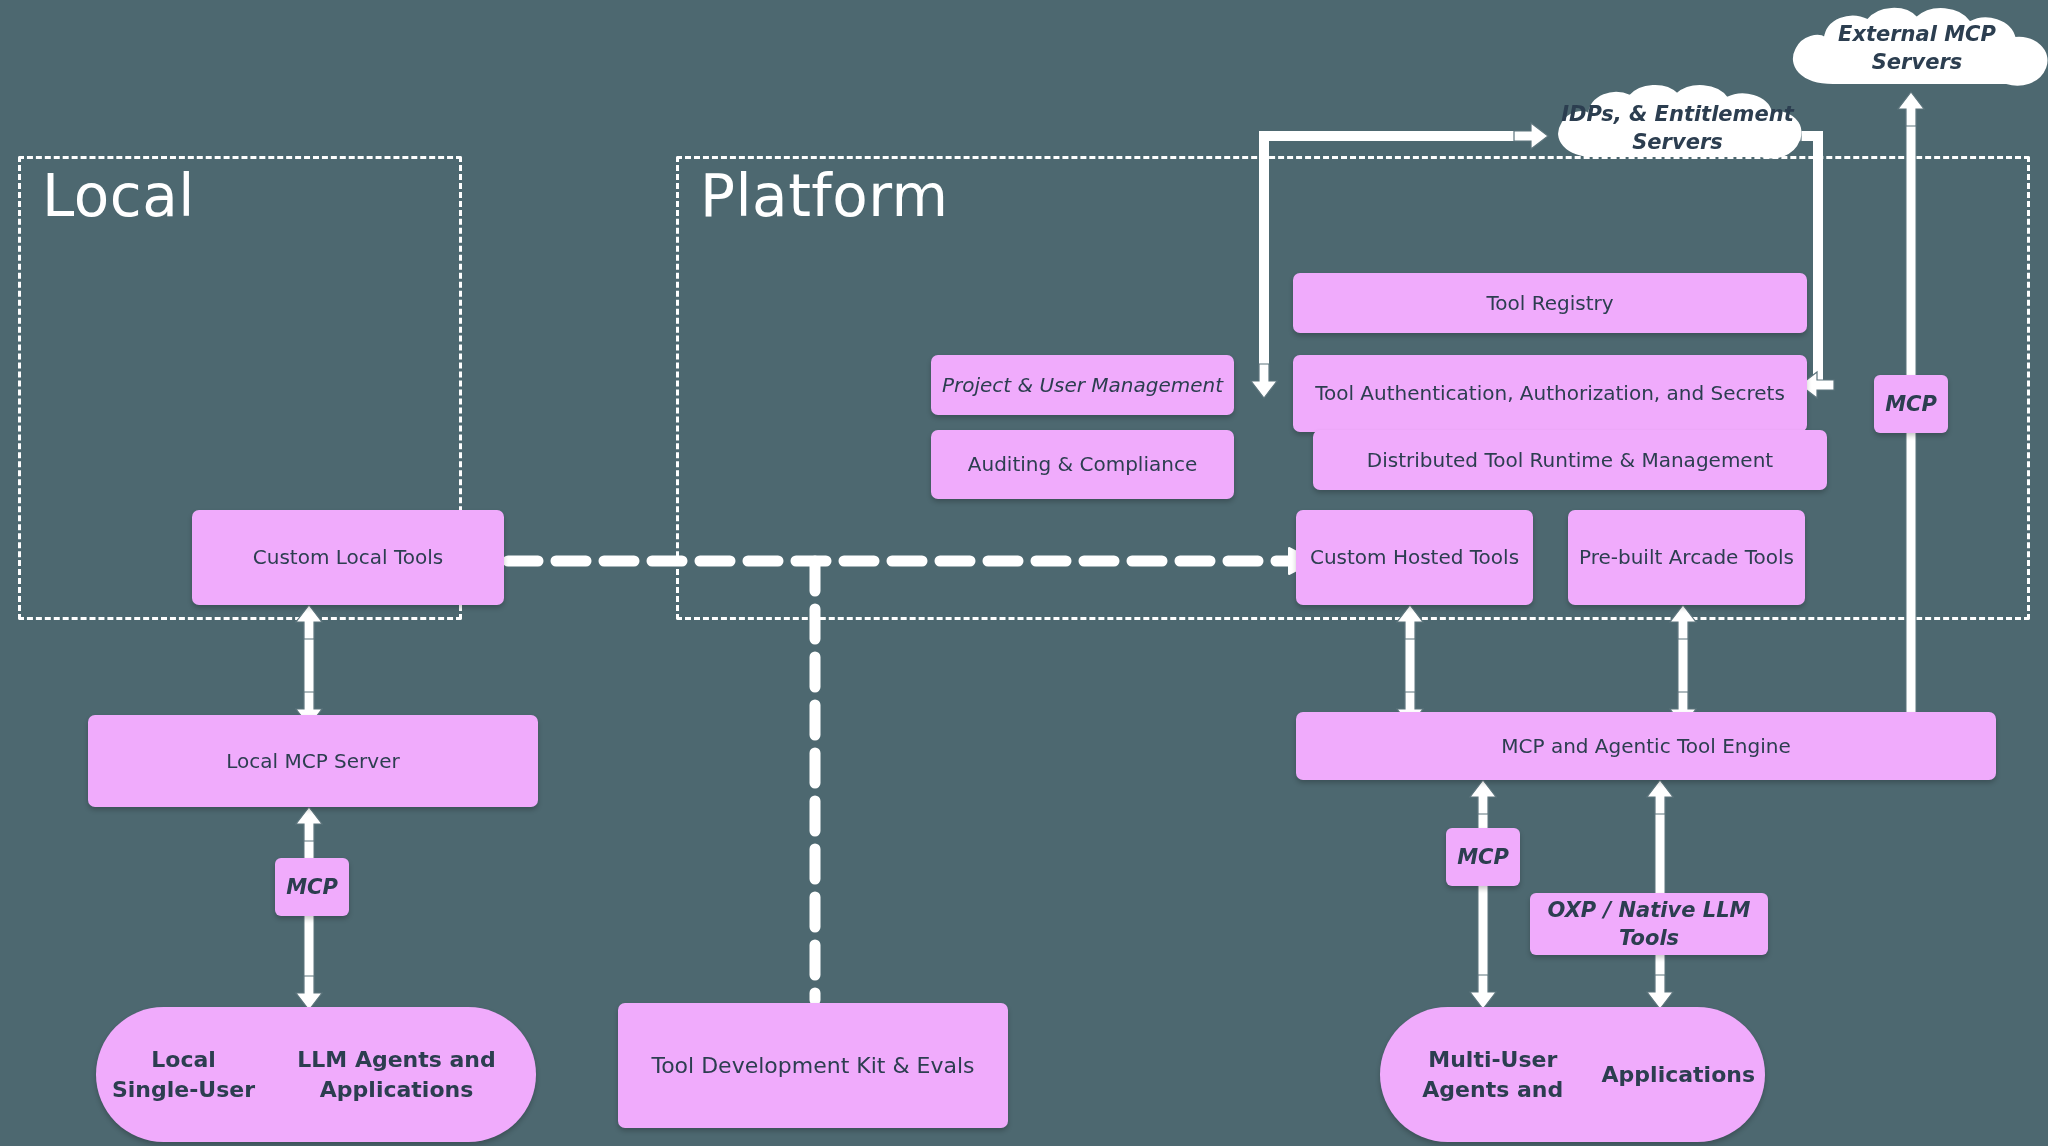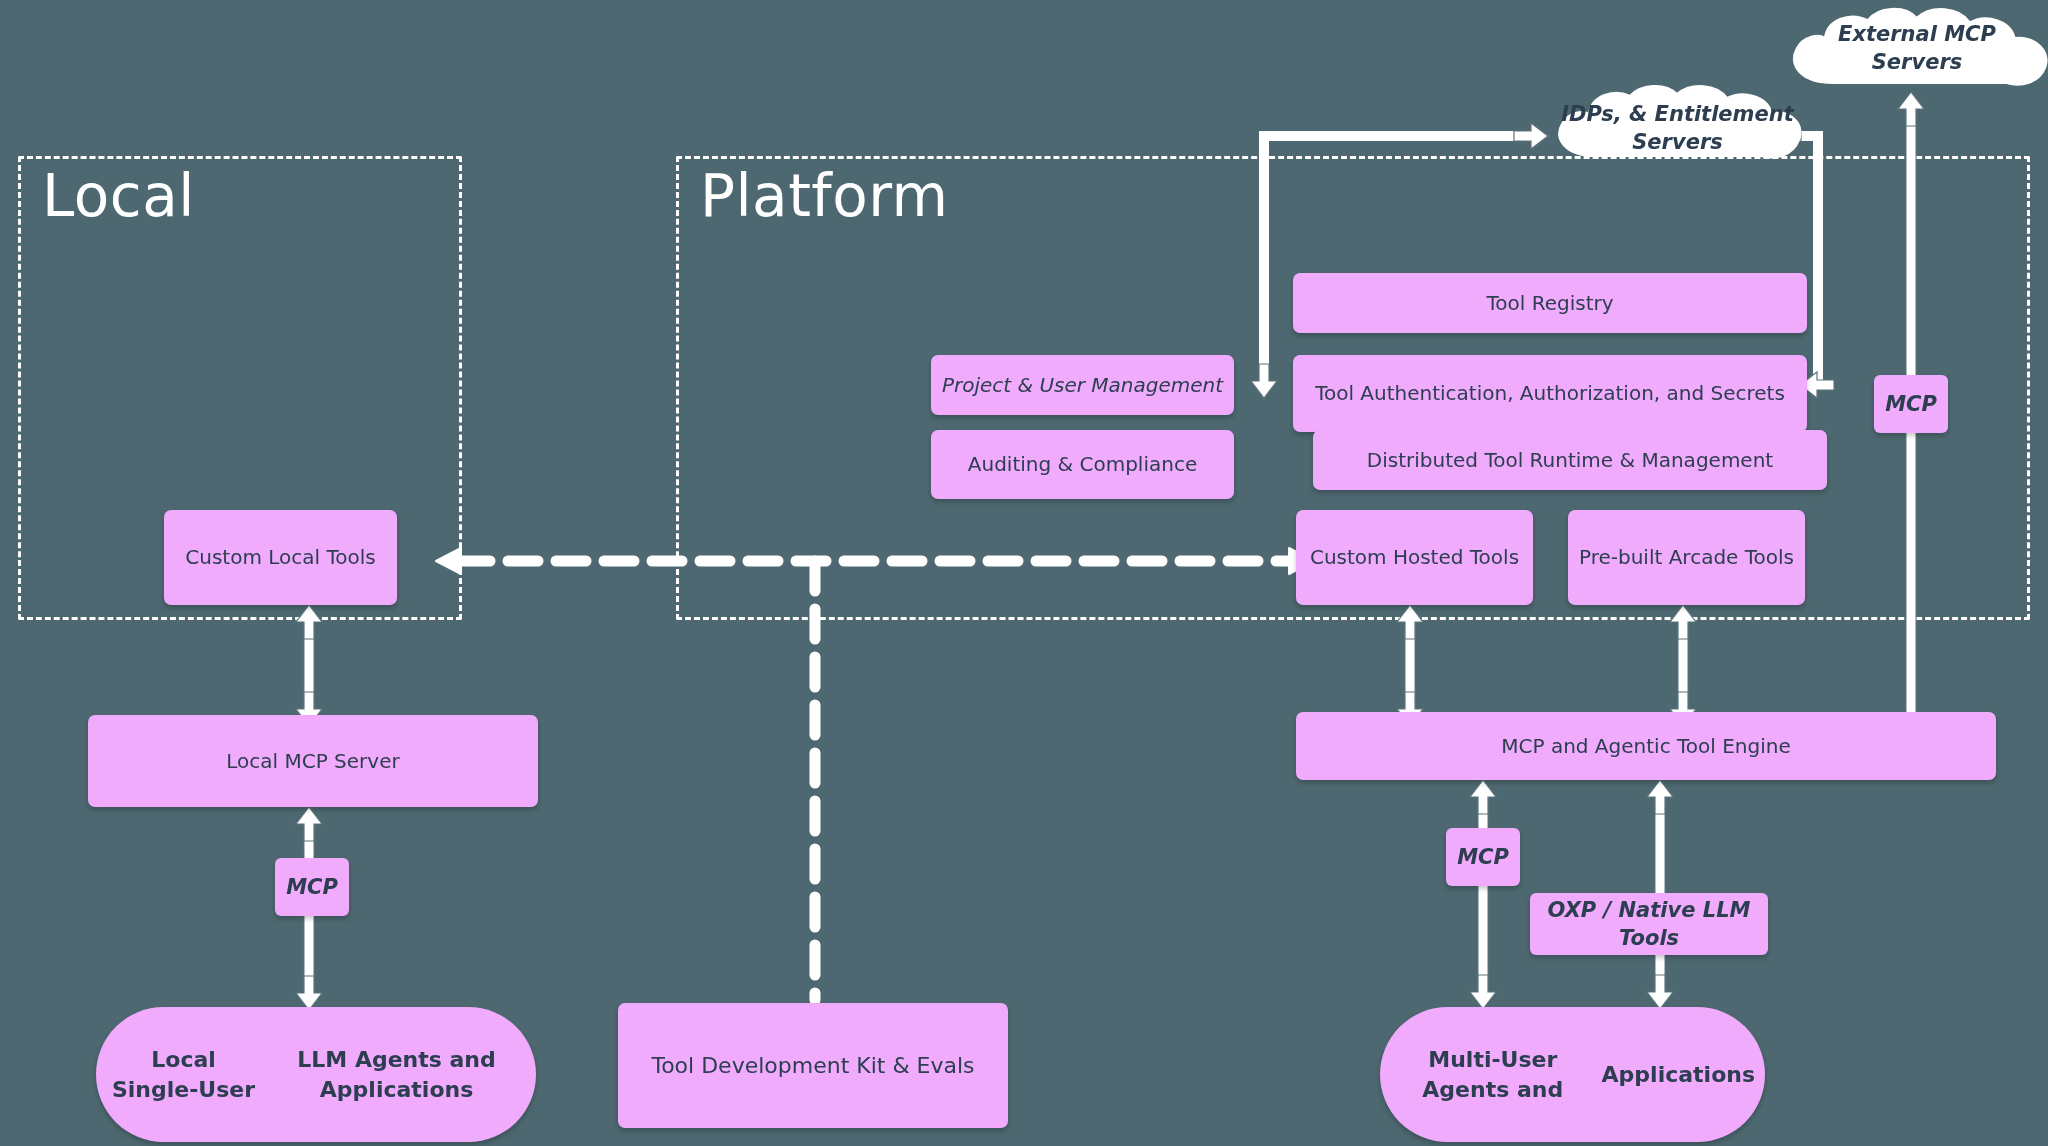--- a/index.html
+++ b/index.html
@@ -182,21 +182,21 @@
     <svg viewBox="0 0 265 92" preserveAspectRatio="none" aria-hidden="true">
       <path d="M50,74 C20,74 8,56 17,42 C23,30 38,28 44,32
                C46,14 68,6 85,14 C95,2 120,0 132,12
                C146,0 172,2 182,16 C198,8 222,14 226,30
                C246,28 260,42 254,58 C248,74 230,78 216,74
                L50,74 Z" fill="#ffffff" stroke="#ffffff" stroke-width="2"></path>
     </svg>
     <span>IDPs, &amp; Entitlement Servers</span>
   </div>
 
-  <div class="node" style="left:164px; top:510px; width:233px; height:95px;">Custom Local Tools</div>
+  <div class="node" style="left:192px; top:510px; width:312px; height:95px;">Custom Local Tools</div>
 
   <div class="node" style="left:88px; top:715px; width:450px; height:92px;">Local MCP Server</div>
 
   <div class="node tag" style="left:275px; top:858px; width:74px; height:58px;">MCP</div>
 
   <div class="node pill" style="left:96px; top:1007px; width:440px; height:135px; flex-direction:row; gap:6px;">
     <span>Local Single-User</span>
     <span>LLM Agents and Applications</span>
   </div>
 

